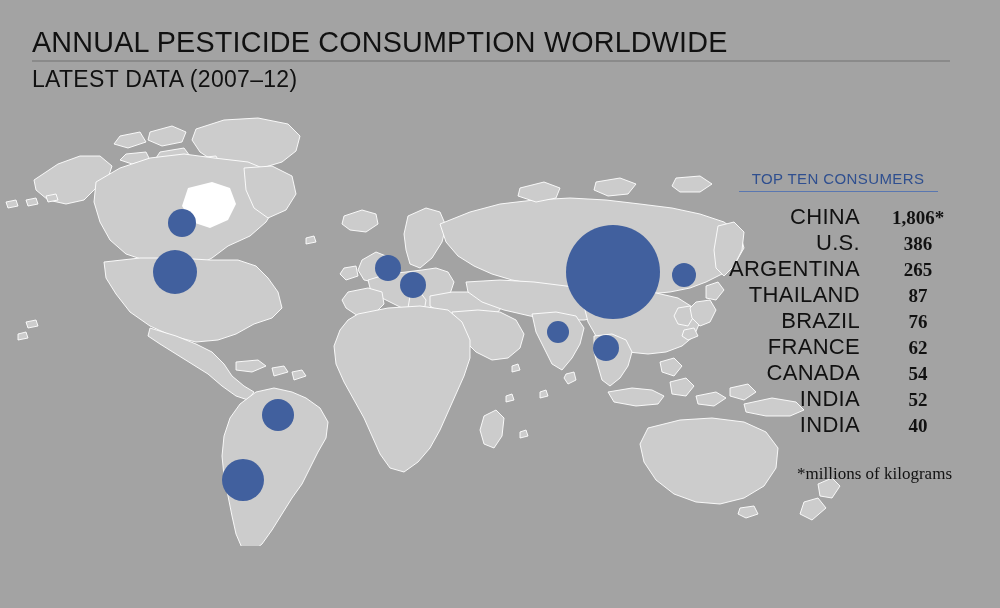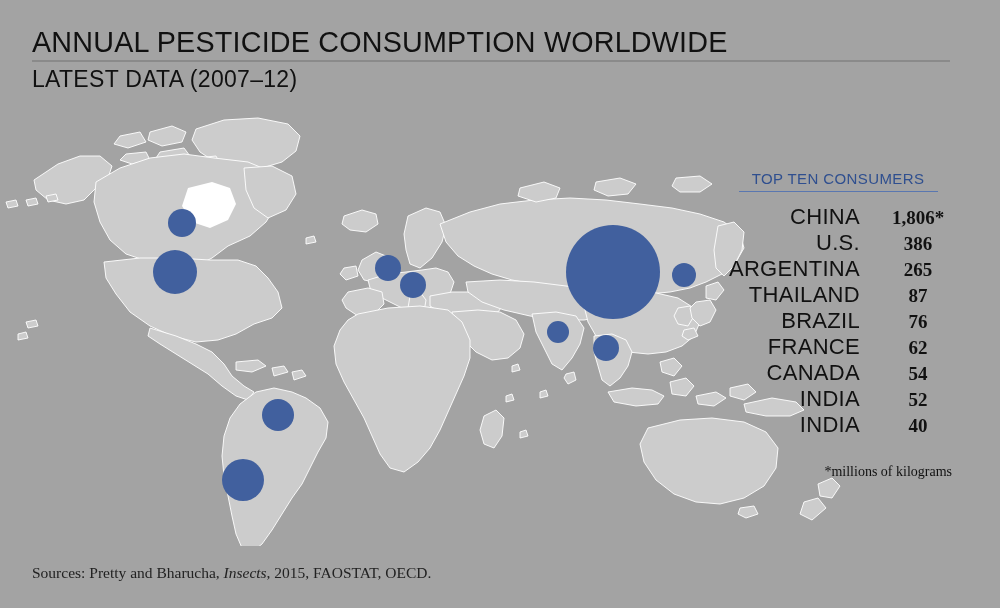--- a/index.html
+++ b/index.html
@@ -125,21 +125,21 @@
     font-weight: bold;
     font-size: 19px;
     color: #111111;
     white-space: nowrap;
   }
   #legend-note {
     margin-top: 26px;
     text-align: right;
     padding-right: 24px;
     font-family: "Liberation Serif", serif;
-    font-size: 14px;
+    font-size: 17px;
     color: #111111;
     white-space: nowrap;
   }
 
   
   #footer {
     position: absolute;
     left: 32px;
     top: 564px;
     font-family: "Liberation Serif", serif;
@@ -295,15 +295,14 @@
         <tr>
           <td class="country">INDIA</td>
           <td class="value">40</td>
         </tr>
       </tbody>
     </table>
 
     <div id="legend-note">*millions of kilograms</div>
   </div>
 
-  <div id="footer"><span>Sources: Pretty and Bharucha, </span><span class="ital">Insects</span><span>, 2015, FAOSTAT, OECD.</span></div>
 
 </div>
 
 </body></html>

